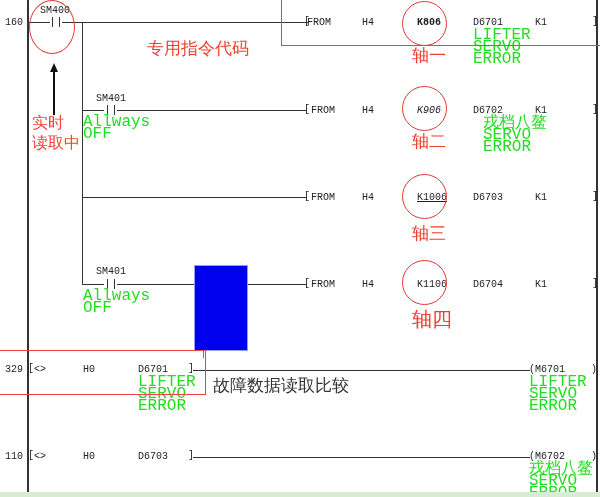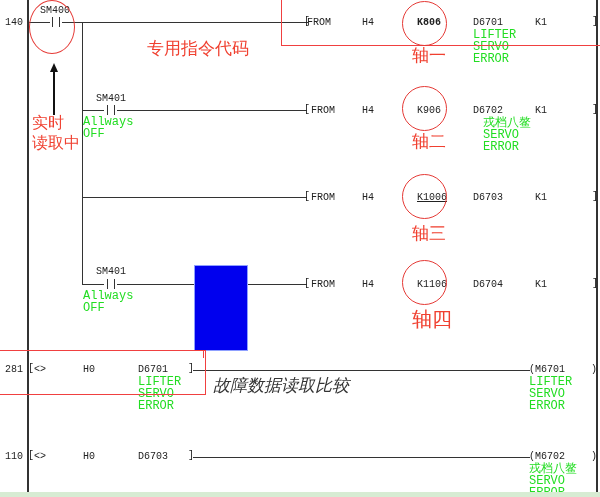--- a/index.html
+++ b/index.html
@@ -7,40 +7,40 @@
     width: 600px; height: 497px; position: relative; overflow: hidden;
     background: #ffffff;
     font-family: "DejaVu Sans Mono", monospace;
     font-size: 10px; color: #222;
   }
   .abs { position: absolute; }
   .line-h { position: absolute; height: 1px; background: #333; }
   .line-v { position: absolute; width: 1px; background: #333; }
   .rail { position: absolute; width: 2px; background: #333; }
   .t { position: absolute; font-family: "Liberation Mono", "DejaVu Sans Mono", monospace; font-size: 10px; color: #222; white-space: nowrap; line-height: 11px; }
-  .cmt { position: absolute; font-family: "Liberation Mono", "DejaVu Sans Mono", monospace; font-size: 12px; color: #22dd22; white-space: pre; line-height: 12px; }
+  .cmt { position: absolute; font-family: "Liberation Mono", "DejaVu Sans Mono", monospace; font-size: 16px; color: #22dd22; white-space: pre; line-height: 12px; }
   .anno { position: absolute; font-family: "DejaVu Sans", sans-serif; color: #f04030; white-space: nowrap; }
-  .anno-gray { position: absolute; font-family: "DejaVu Serif", serif; color: #333; white-space: nowrap; font-style: italic; }
+  .anno-gray { position: absolute; font-family: "DejaVu Serif", serif; color: #333; white-space: nowrap; }
   .circle { position: absolute; border: 1.5px solid #e53935; border-radius: 50%; }
   .redbox { position: absolute; border: 1px solid #f04040; }
   .contact { position: absolute; width: 14px; height: 10px; }
   .contact::before, .contact::after {
     content: ""; position: absolute; top: 0; width: 1px; height: 10px; background: #333;
   }
   .contact::before { left: 3px; }
   .contact::after { left: 10px; }
   .bottom-band { position: absolute; left: 0; top: 492px; width: 600px; height: 5px; background: #d7ecd3; }
 </style>
 </head>
 <body>
 
 <div class="rail" style="left:27px; top:0; height:492px;"></div>
 <div class="rail" style="left:596px; top:0; height:492px;"></div>
 
-<div class="t" style="left:5px; top:17px;">140</div>
+<div class="t" style="left:5px; top:17px;">160</div>
 <div class="t" style="left:40px; top:5px;">SM400</div>
 <div class="line-h" style="left:28px; top:22px; width:22px;"></div>
 <div class="contact" style="left:49px; top:17px;"></div>
 <div class="line-h" style="left:62px; top:22px; width:246px;"></div>
 
 <div class="line-v" style="left:82px; top:22px; height:262px;"></div>
 
 <div class="t" style="left:307px; top:17px;"><span>FROM</span></div>
 <div class="t" style="left:362px; top:17px;">H4</div>
 <div class="t" style="left:417px; top:17px;font-weight:bold;">K806</div>
@@ -54,21 +54,21 @@
 
 <div class="t" style="left:96px; top:93px;">SM401</div>
 <div class="line-h" style="left:82px; top:110px; width:22px;"></div>
 <div class="contact" style="left:104px; top:105px;"></div>
 <div class="line-h" style="left:117px; top:110px; width:190px;"></div>
 <div class="cmt" style="left:83px; top:116px;"><span>Allways</span>
 <span>OFF</span></div>
 <div class="t" style="left:304px; top:104px;">[</div>
 <div class="t" style="left:311px; top:105px;">FROM</div>
 <div class="t" style="left:362px; top:105px;">H4</div>
-<div class="t" style="left:417px; top:105px;">K906</div>
+<div class="t" style="left:417px; top:105px;font-style:italic;">K906</div>
 <div class="t" style="left:473px; top:105px;">D6702</div>
 <div class="t" style="left:535px; top:105px;">K1</div>
 <div class="t" style="left:592px; top:104px;">]</div>
 <div class="cmt" style="left:483px; top:117px;"><span>戎档八鳌</span>
 <span>SERVO</span>
 <span>ERROR</span></div>
 
 <div class="line-h" style="left:82px; top:197px; width:225px;"></div>
 <div class="t" style="left:304px; top:191px;">[</div>
 <div class="t" style="left:311px; top:192px;">FROM</div>
@@ -87,21 +87,21 @@
 <div class="t" style="left:304px; top:278px;">[</div>
 <div class="t" style="left:311px; top:279px;">FROM</div>
 <div class="t" style="left:362px; top:279px;">H4</div>
 <div class="t" style="left:417px; top:279px;">K1106</div>
 <div class="t" style="left:473px; top:279px;">D6704</div>
 <div class="t" style="left:535px; top:279px;">K1</div>
 <div class="t" style="left:592px; top:278px;">]</div>
 
 <div class="abs" style="left:194px; top:265px; width:54px; height:86px; background:#0000ee; border:1px solid #8fa0ff; box-sizing:border-box;"></div>
 
-<div class="t" style="left:5px; top:364px;">281</div>
+<div class="t" style="left:5px; top:364px;">329</div>
 <div class="t" style="left:28px; top:363px;">[</div>
 <div class="t" style="left:34px; top:364px;">&lt;&gt;</div>
 <div class="t" style="left:83px; top:364px;">H0</div>
 <div class="t" style="left:138px; top:364px;">D6701</div>
 <div class="t" style="left:188px; top:363px;">]</div>
 <div class="cmt" style="left:138px; top:376px;"><span>LIFTER</span>
 <span>SERVO</span>
 <span>ERROR</span></div>
 <div class="line-h" style="left:193px; top:370px; width:337px;"></div>
 <div class="t" style="left:529px; top:364px;">(<span>M6701</span></div>

